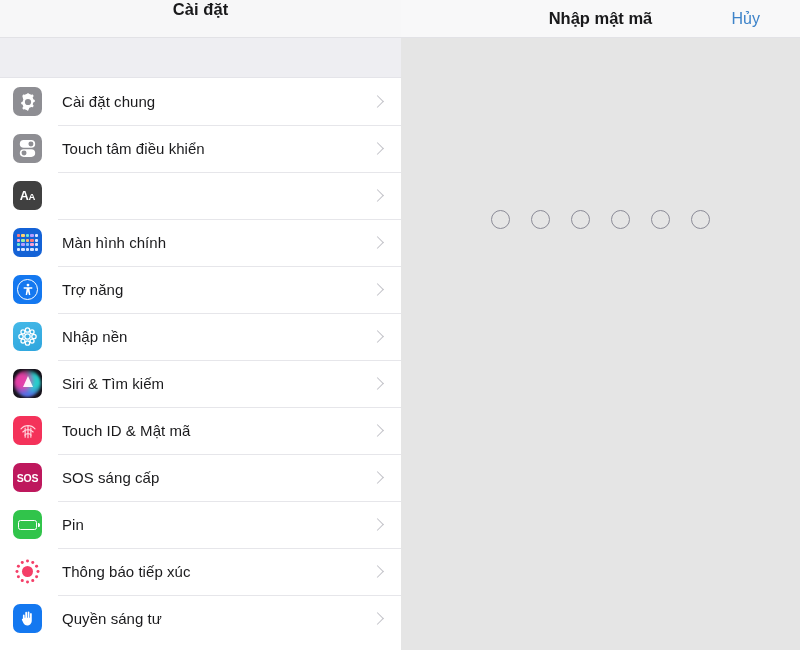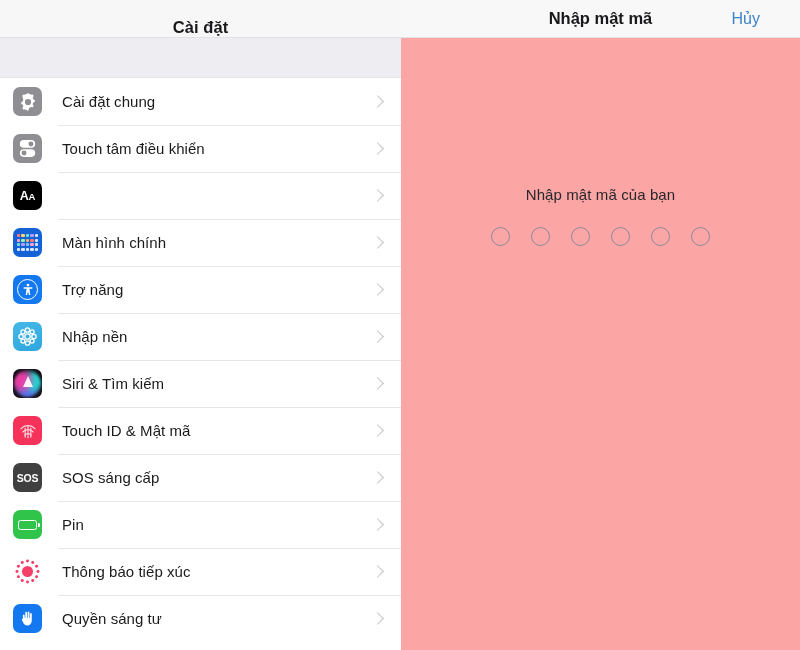--- a/index.html
+++ b/index.html
@@ -18,21 +18,21 @@
   
   #left-panel {
     position: relative;
     width: 401px; height: 650px;
     background: #ffffff;
     overflow: hidden;
   }
   #left-header {
     height: 38px;
     background: #f7f7f8;
-    display: flex; align-items: flex-end; justify-content: center;
+    display: flex; align-items: flex-start; justify-content: center;
     border-bottom: 1px solid #e2e2e6;
   }
   #left-header-title {
     font-size: 16.5px;
     font-weight: bold;
     color: #19191b;
     letter-spacing: 0.1px;
   }
   #left-gap {
     height: 40px;
@@ -79,21 +79,21 @@
     border-top: 1.6px solid #c2c2c8;
     border-right: 1.6px solid #c2c2c8;
     transform: rotate(45deg);
   }
 
   
   .ic-gear { background: #8e8e93; }
   .ic-gear svg { width: 22px; height: 22px; }
   .ic-control { background: #8e8e93; }
   .ic-control svg { width: 23px; height: 23px; }
-  .ic-display { background: #000000; }
+  .ic-display { background: #404040; }
   .ic-display .aa {
     color:#fff; font-weight:bold; font-size:12.5px; letter-spacing:-0.3px;
   }
   .ic-display .aa small { font-size: 9.5px; }
   .ic-home { background: #1462d6; }
   .ic-home .grid {
     width: 21px; height: 17px;
     display: grid;
     grid-template-columns: repeat(5, 1fr);
     grid-template-rows: repeat(4, 1fr);
@@ -119,21 +119,21 @@
     filter: blur(1.2px);
   }
   .ic-siri .spark {
     position:absolute; width:0;height:0;
     border-left:5px solid transparent; border-right:5px solid transparent;
     border-bottom:11px solid rgba(255,255,255,.93);
     top: 7px;
   }
   .ic-touchid { background: #f4325a; }
   .ic-touchid svg { width: 20px; height: 20px; }
-  .ic-sos { background: #404040; }
+  .ic-sos { background: #be185d; }
   .ic-sos .sos {
     color:#fff; font-weight:bold; font-size:10.5px; letter-spacing:-0.2px;
   }
   .ic-expo { background: #ffffff; }
   .ic-expo .core {
     width: 11px; height: 11px; border-radius: 50%;
     background: #f43f68; position: relative;
   }
   .ic-expo .dot {
     position:absolute; width:2.9px; height:2.9px; border-radius:50%;
@@ -149,21 +149,21 @@
     transform:translateY(-50%);
     width:2px; height:4px; border-radius:0 1.5px 1.5px 0; background:#fff;
   }
   .ic-privacy { background: #1478f0; }
   .ic-privacy svg { width: 19px; height: 19px; }
 
   
   #right-panel {
     position: relative;
     width: 399px; height: 650px;
-    background: #fca5a5;
+    background: #e5e5e5;
   }
   #right-header {
     position: relative;
     height: 38px;
     background: #f8f8f9;
     display: flex; align-items: center; justify-content: center;
     border-bottom: 1px solid #e2e2e6;
   }
   #right-header-title {
     font-size: 16.5px; font-weight: bold; color: #19191b;
@@ -379,21 +379,20 @@
   </div>
 
   <div id="right-panel">
 
     <div id="right-header">
       <div id="right-header-title">Nhập mật mã</div>
       <button id="cancel-button">Hủy</button>
     </div>
 
     <div id="passcode-area">
-      <div id="passcode-prompt">Nhập mật mã của bạn</div>
       <div id="passcode-dots">
           <span class="pc-dot"></span>
           <span class="pc-dot"></span>
           <span class="pc-dot"></span>
           <span class="pc-dot"></span>
           <span class="pc-dot"></span>
           <span class="pc-dot"></span>
         </div>
     </div>
 

